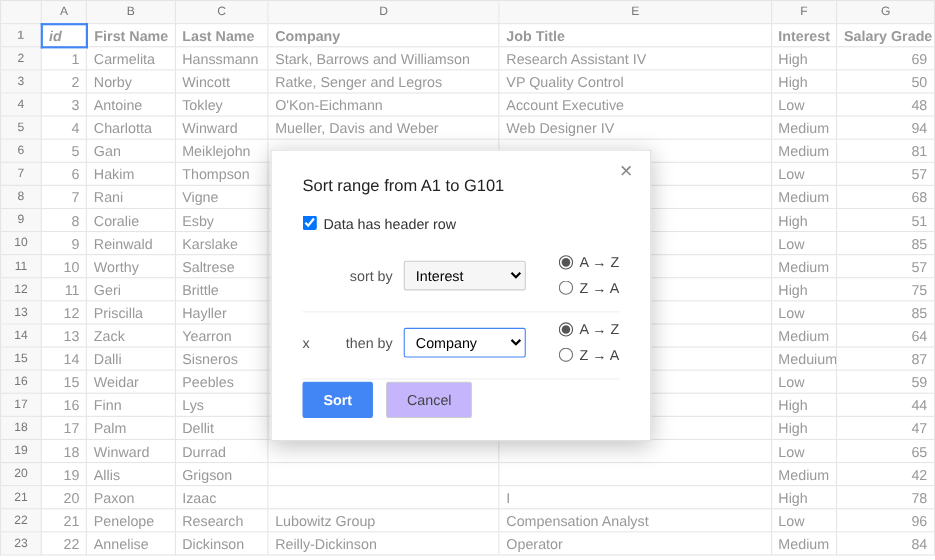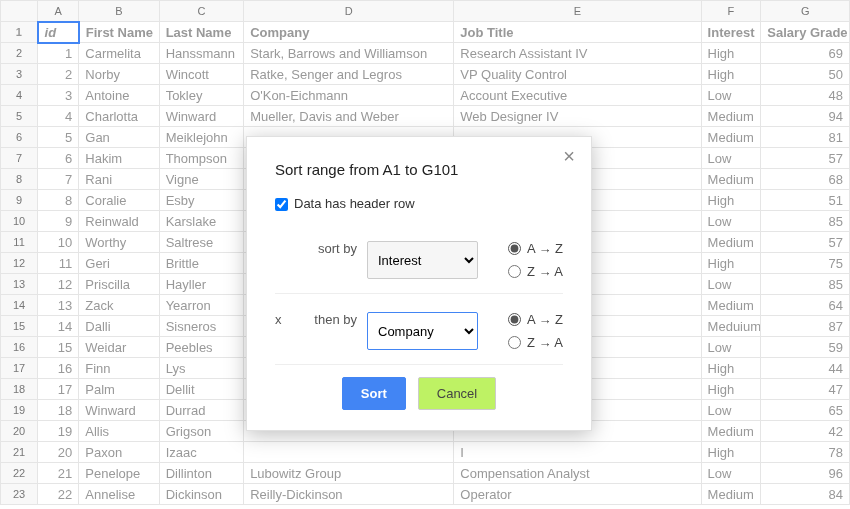--- a/index.html
+++ b/index.html
@@ -73,40 +73,40 @@
     color: #333;
   }
   .dialog .close {
     position: absolute; right: 10px; top: 8px;
     font-size: 20px; color:#888; cursor:pointer;
     background:none;border:none;line-height:1;
   }
   .dialog h2 {
     font-size: 15px; font-weight: normal; margin: 0 0 18px 0; color:#222;
   }
-  .chkrow { display:flex; align-items:flex-end; gap:6px; margin-bottom:24px;}
+  .chkrow { display:flex; align-items:flex-start; gap:6px; margin-bottom:14px;}
   .chkrow input {margin:0;}
   .sortrow {
-    display:flex; gap:10px; padding: 6px 0 14px 0;
-    border-bottom:1px solid #eee; margin-bottom:12px;
+    display:flex; align-items:center; gap:10px; padding: 6px 0 14px 0;
+    border-bottom:1px solid #eee; margin-bottom:2px;
   }
   .sortrow .lbl { width: 62px; text-align:right; color:#555;}
   .sortrow .removex { width:10px; color:#555; }
   .sortrow select {
     border:1px solid #ccc; background:#f6f6f6; padding:4px 6px;
     font-size:13px; border-radius:2px;
   }
   .sortrow.active select { border-color:#4285f4; background:#fff;}
   .radios { display:flex; flex-direction:column; gap:8px; margin-left:auto;}
   .radios label {display:flex;align-items:center;gap:6px;color:#444;}
   .radios input {margin:0; accent-color:#555;}
   .addlink { color:#1a73e8; font-weight:bold; font-size:13px; cursor:pointer; display:inline-block; margin:4px 0 18px 0;}
-  .btns {display:flex; gap:12px;justify-content:center;}
+  .btns {display:flex; gap:12px;}
   .btn {
-    border:1px solid #ccc; background:#bef264; color:#444;
+    border:1px solid #ccc; background:#c4b5fd; color:#444;
     padding:8px 18px; font-size:13px; border-radius:2px; cursor:pointer;
   }
   .btn.primary { background:#4285f4; border-color:#4285f4; color:#fff; font-weight:bold;}
 </style>
 </head>
 <body>
 
 <table class="sheet">
   <colgroup>
     <col style="width:36px">
@@ -338,21 +338,21 @@
         <td>Izaac</td>
         <td></td>
         <td>I</td>
         <td>High</td>
         <td class="num">78</td>
       </tr>
       <tr>
         <td class="rowhdr">22</td>
         <td class="num">21</td>
         <td>Penelope</td>
-        <td>Dillinton</td>
+        <td>Research</td>
         <td>Lubowitz Group</td>
         <td>Compensation Analyst</td>
         <td>Low</td>
         <td class="num">96</td>
       </tr>
       <tr>
         <td class="rowhdr">23</td>
         <td class="num">22</td>
         <td>Annelise</td>
         <td>Dickinson</td>

